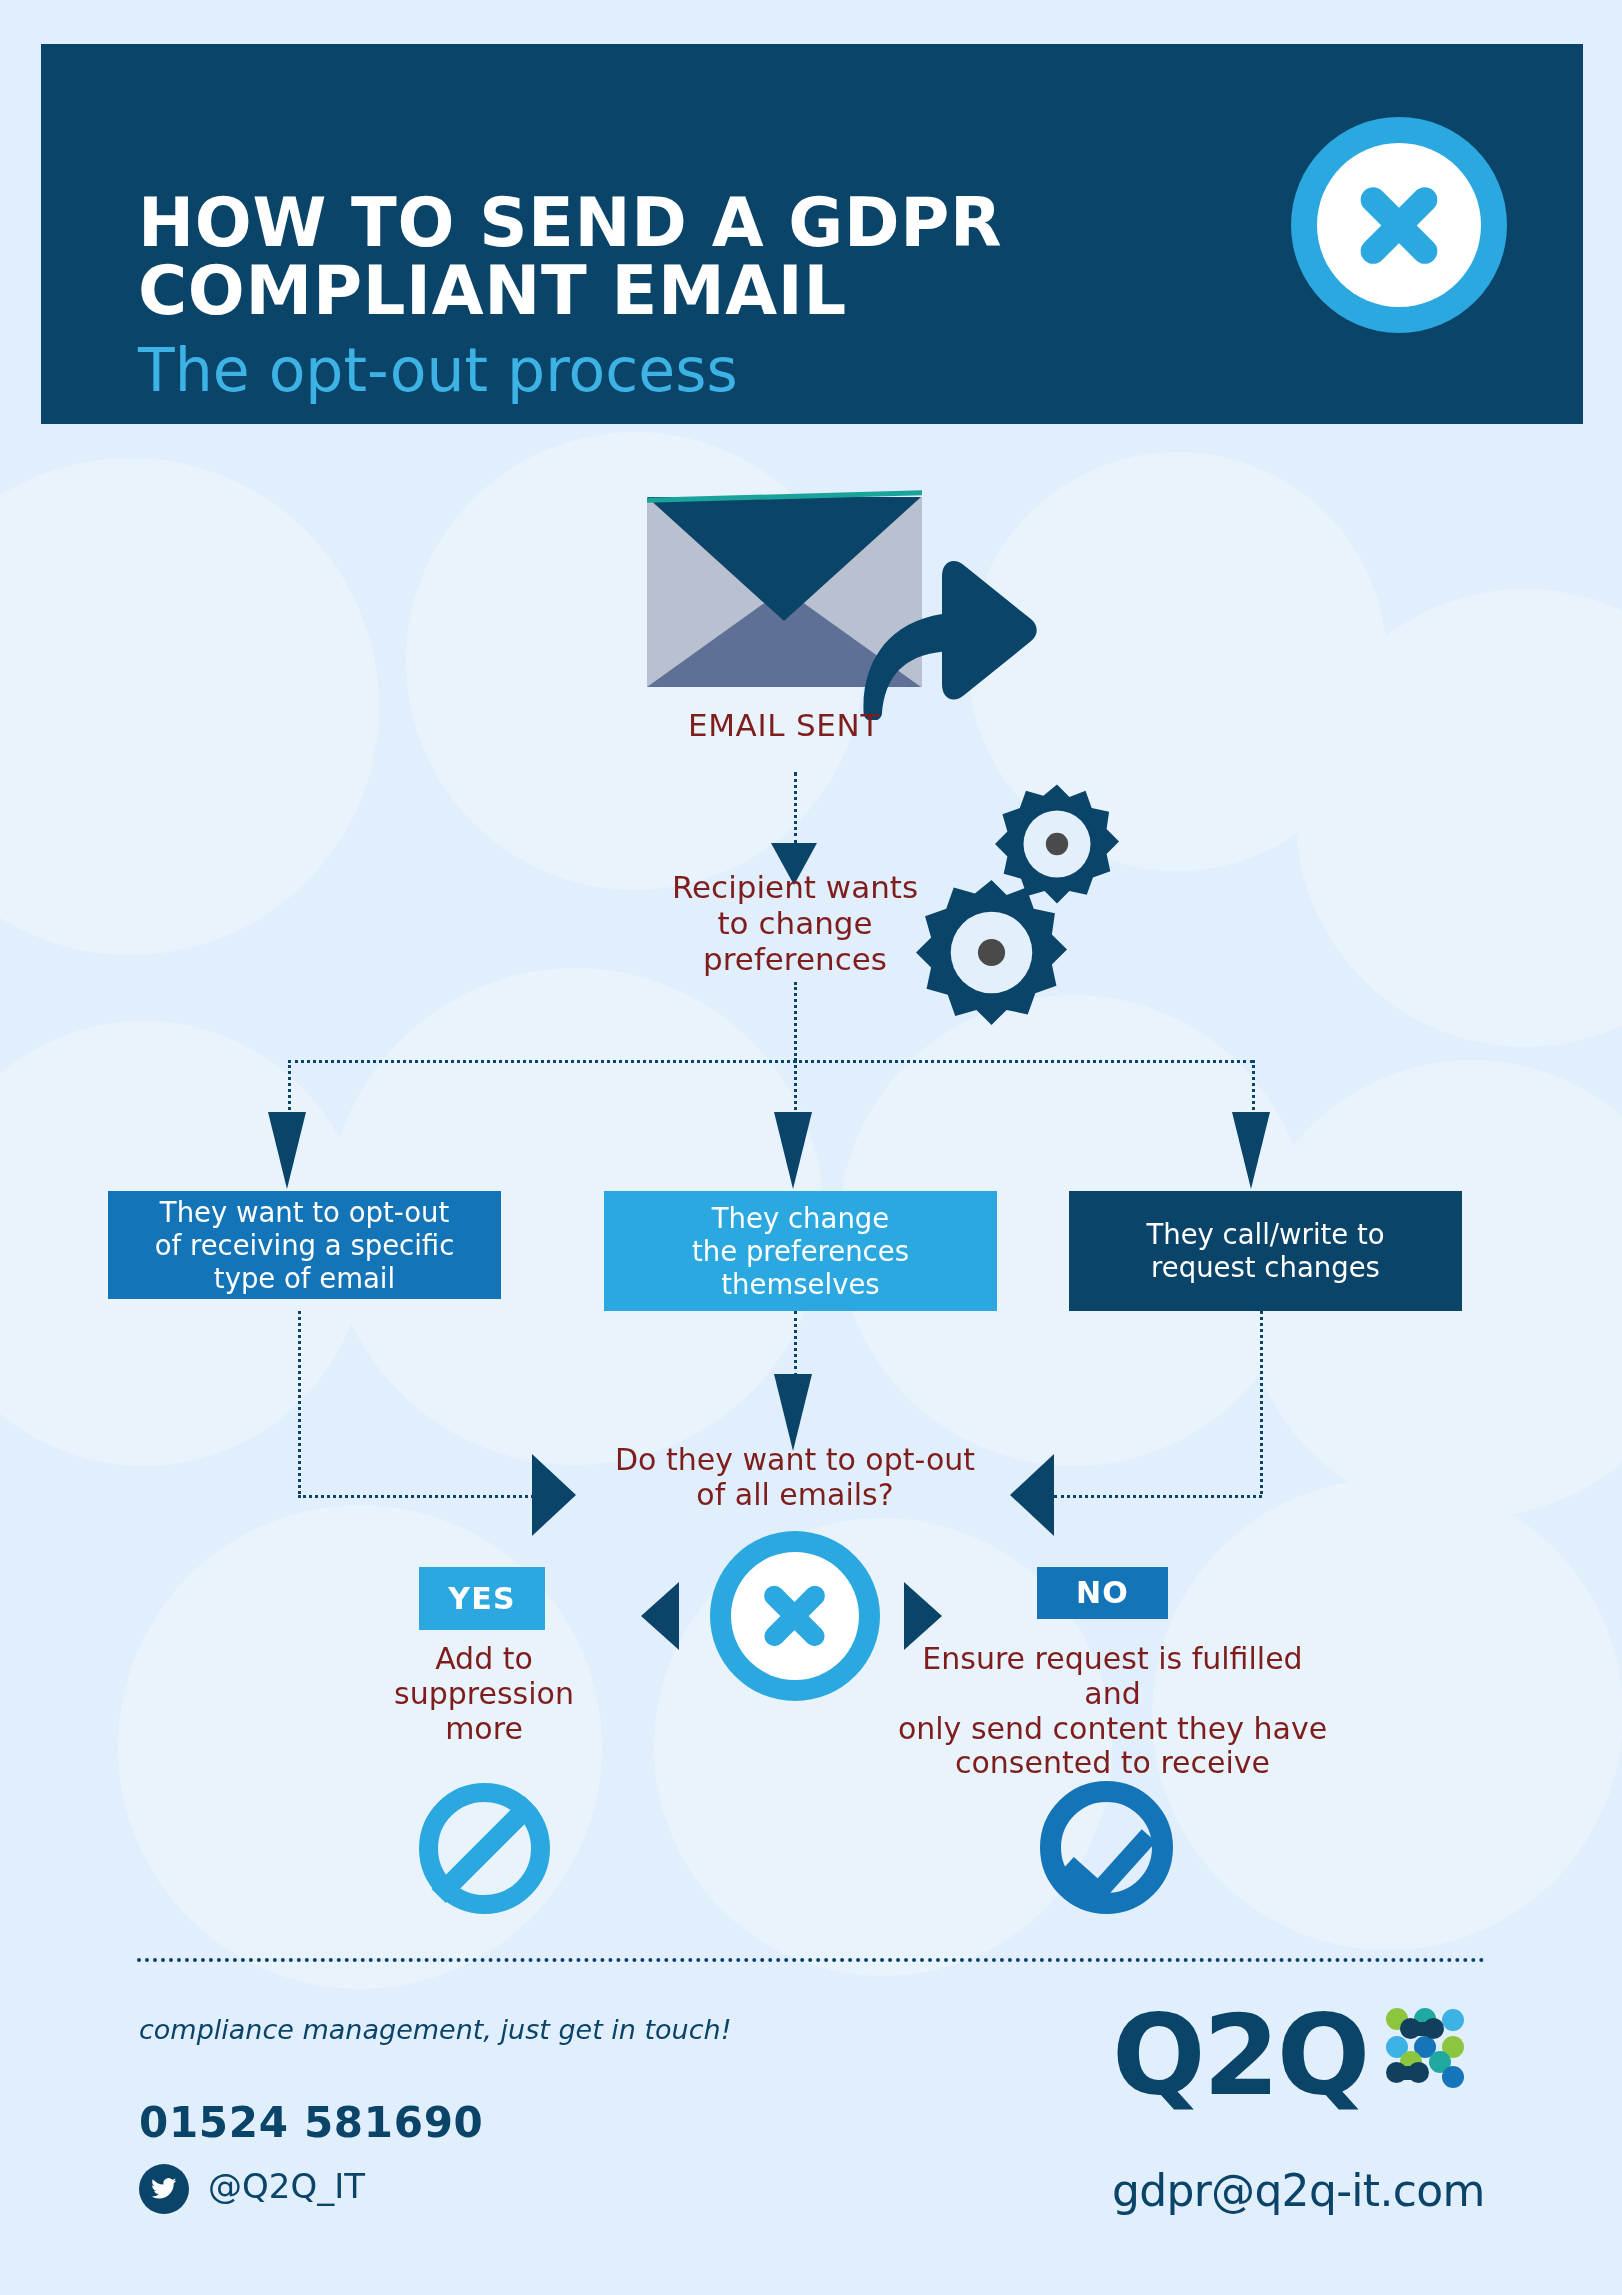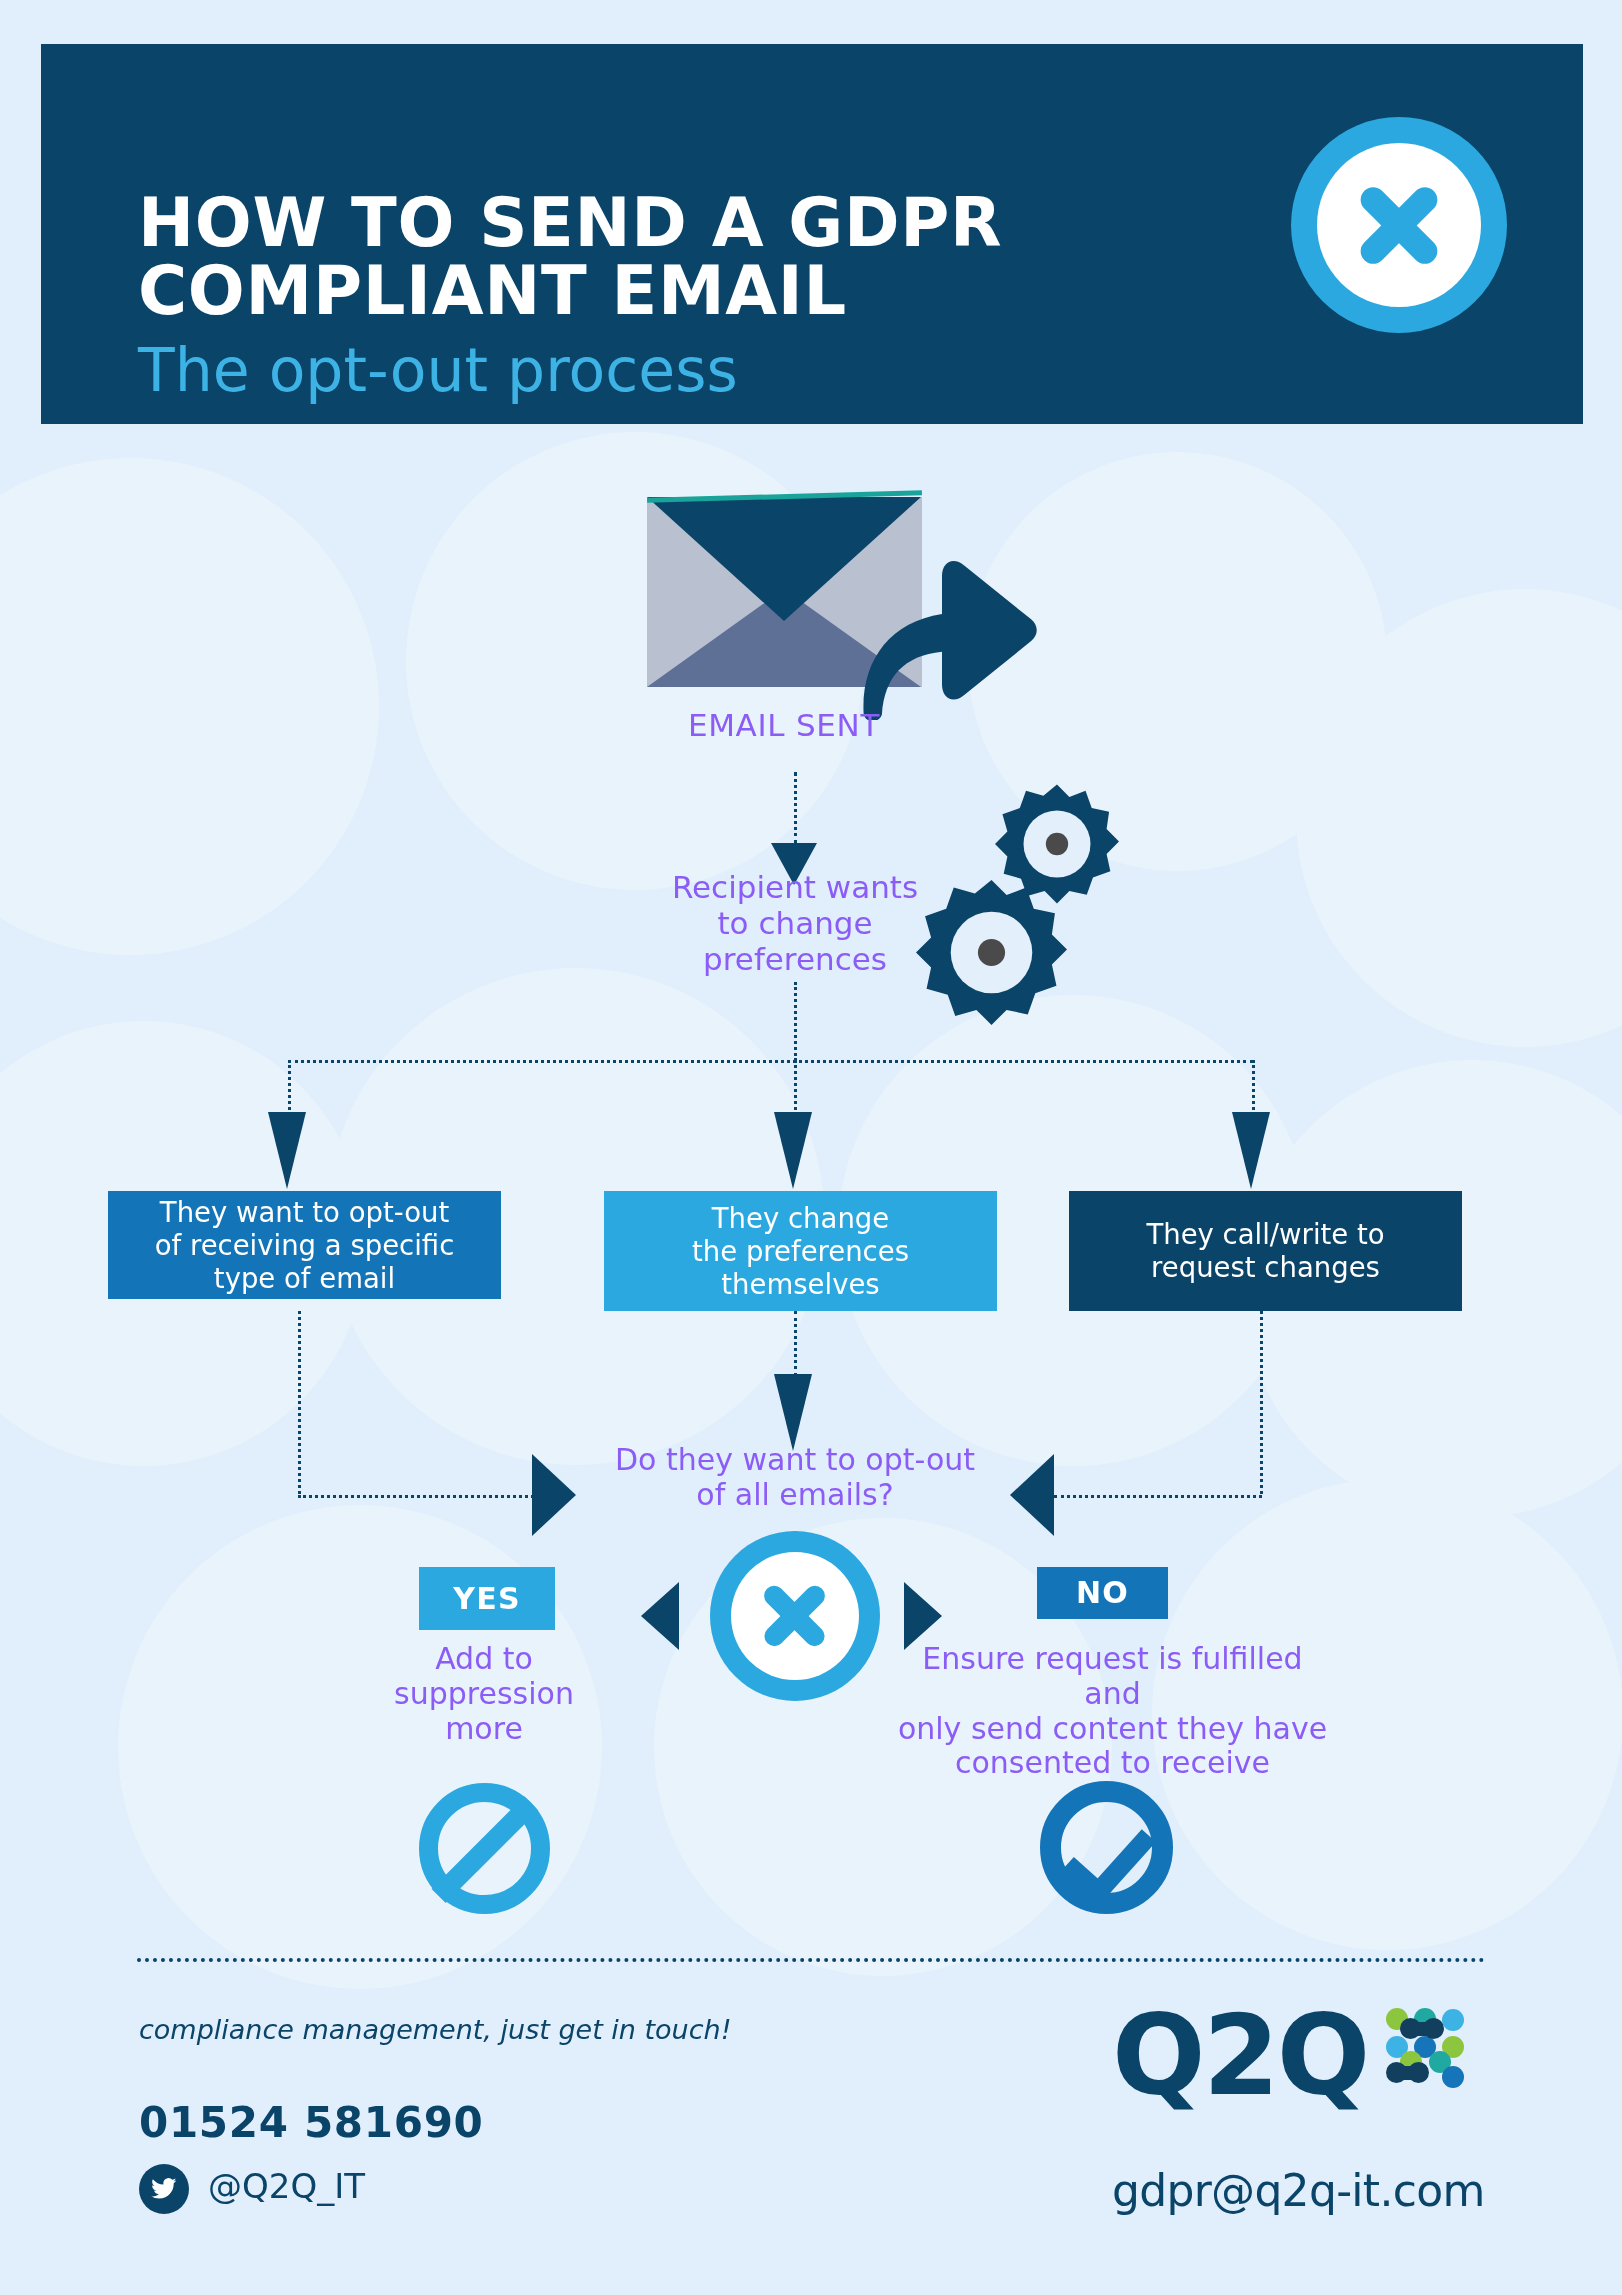--- a/index.html
+++ b/index.html
@@ -39,21 +39,21 @@
   .xmark i{
     position:absolute;left:50%;top:50%;width:98px;height:25px;
     background:#2ba8e0;border-radius:12.4px;margin:-12.4px 0 0 -49px;
   }
   .xmark i:first-child{transform:rotate(45deg);}
   .xmark i:last-child{transform:rotate(-45deg);}
 
   
   .flow{position:absolute;inset:0;z-index:6;}
   .lbl{
-    position:absolute;color:#8b5cf6;text-align:center;
+    position:absolute;color:#7f1d1d;text-align:center;
     font-size:29px;line-height:1.16;
   }
   .lbl-caps{letter-spacing:0.7px;}
 
   .box{
     position:absolute;display:flex;align-items:center;justify-content:center;
     text-align:center;color:#ffffff;font-size:27.5px;line-height:1.2;
   }
   .box-a{background:#1474b8;}
   .box-b{background:#2ba8e0;}
@@ -289,21 +289,21 @@
     <div class="inner">
       <div class="xmark">
           <i></i>
           <i></i>
         </div>
     </div>
   </div>
   <div class="tri-l-sm" style="left:641px;top:1582px;"></div>
   <div class="tri-r-sm" style="left:904px;top:1582px;"></div>
 
-  <div class="box box-b" style="left:419px;top:1567px;width:136px;height:63px;font-size:30px;font-weight:700;letter-spacing:1.3px;">
+  <div class="box box-b" style="left:419px;top:1567px;width:126px;height:63px;font-size:30px;font-weight:700;letter-spacing:1.3px;">
     <span>YES</span>
   </div>
   <div class="lbl" style="left:353px;top:1642px;width:262px;font-size:30px;">
     <div>Add to</div>
     <div>suppression</div>
     <div>more</div>
   </div>
   <div class="ring ring-ban" style="left:419px;top:1783px;width:131px;height:131px;">
     <div class="slash"></div>
   </div>

